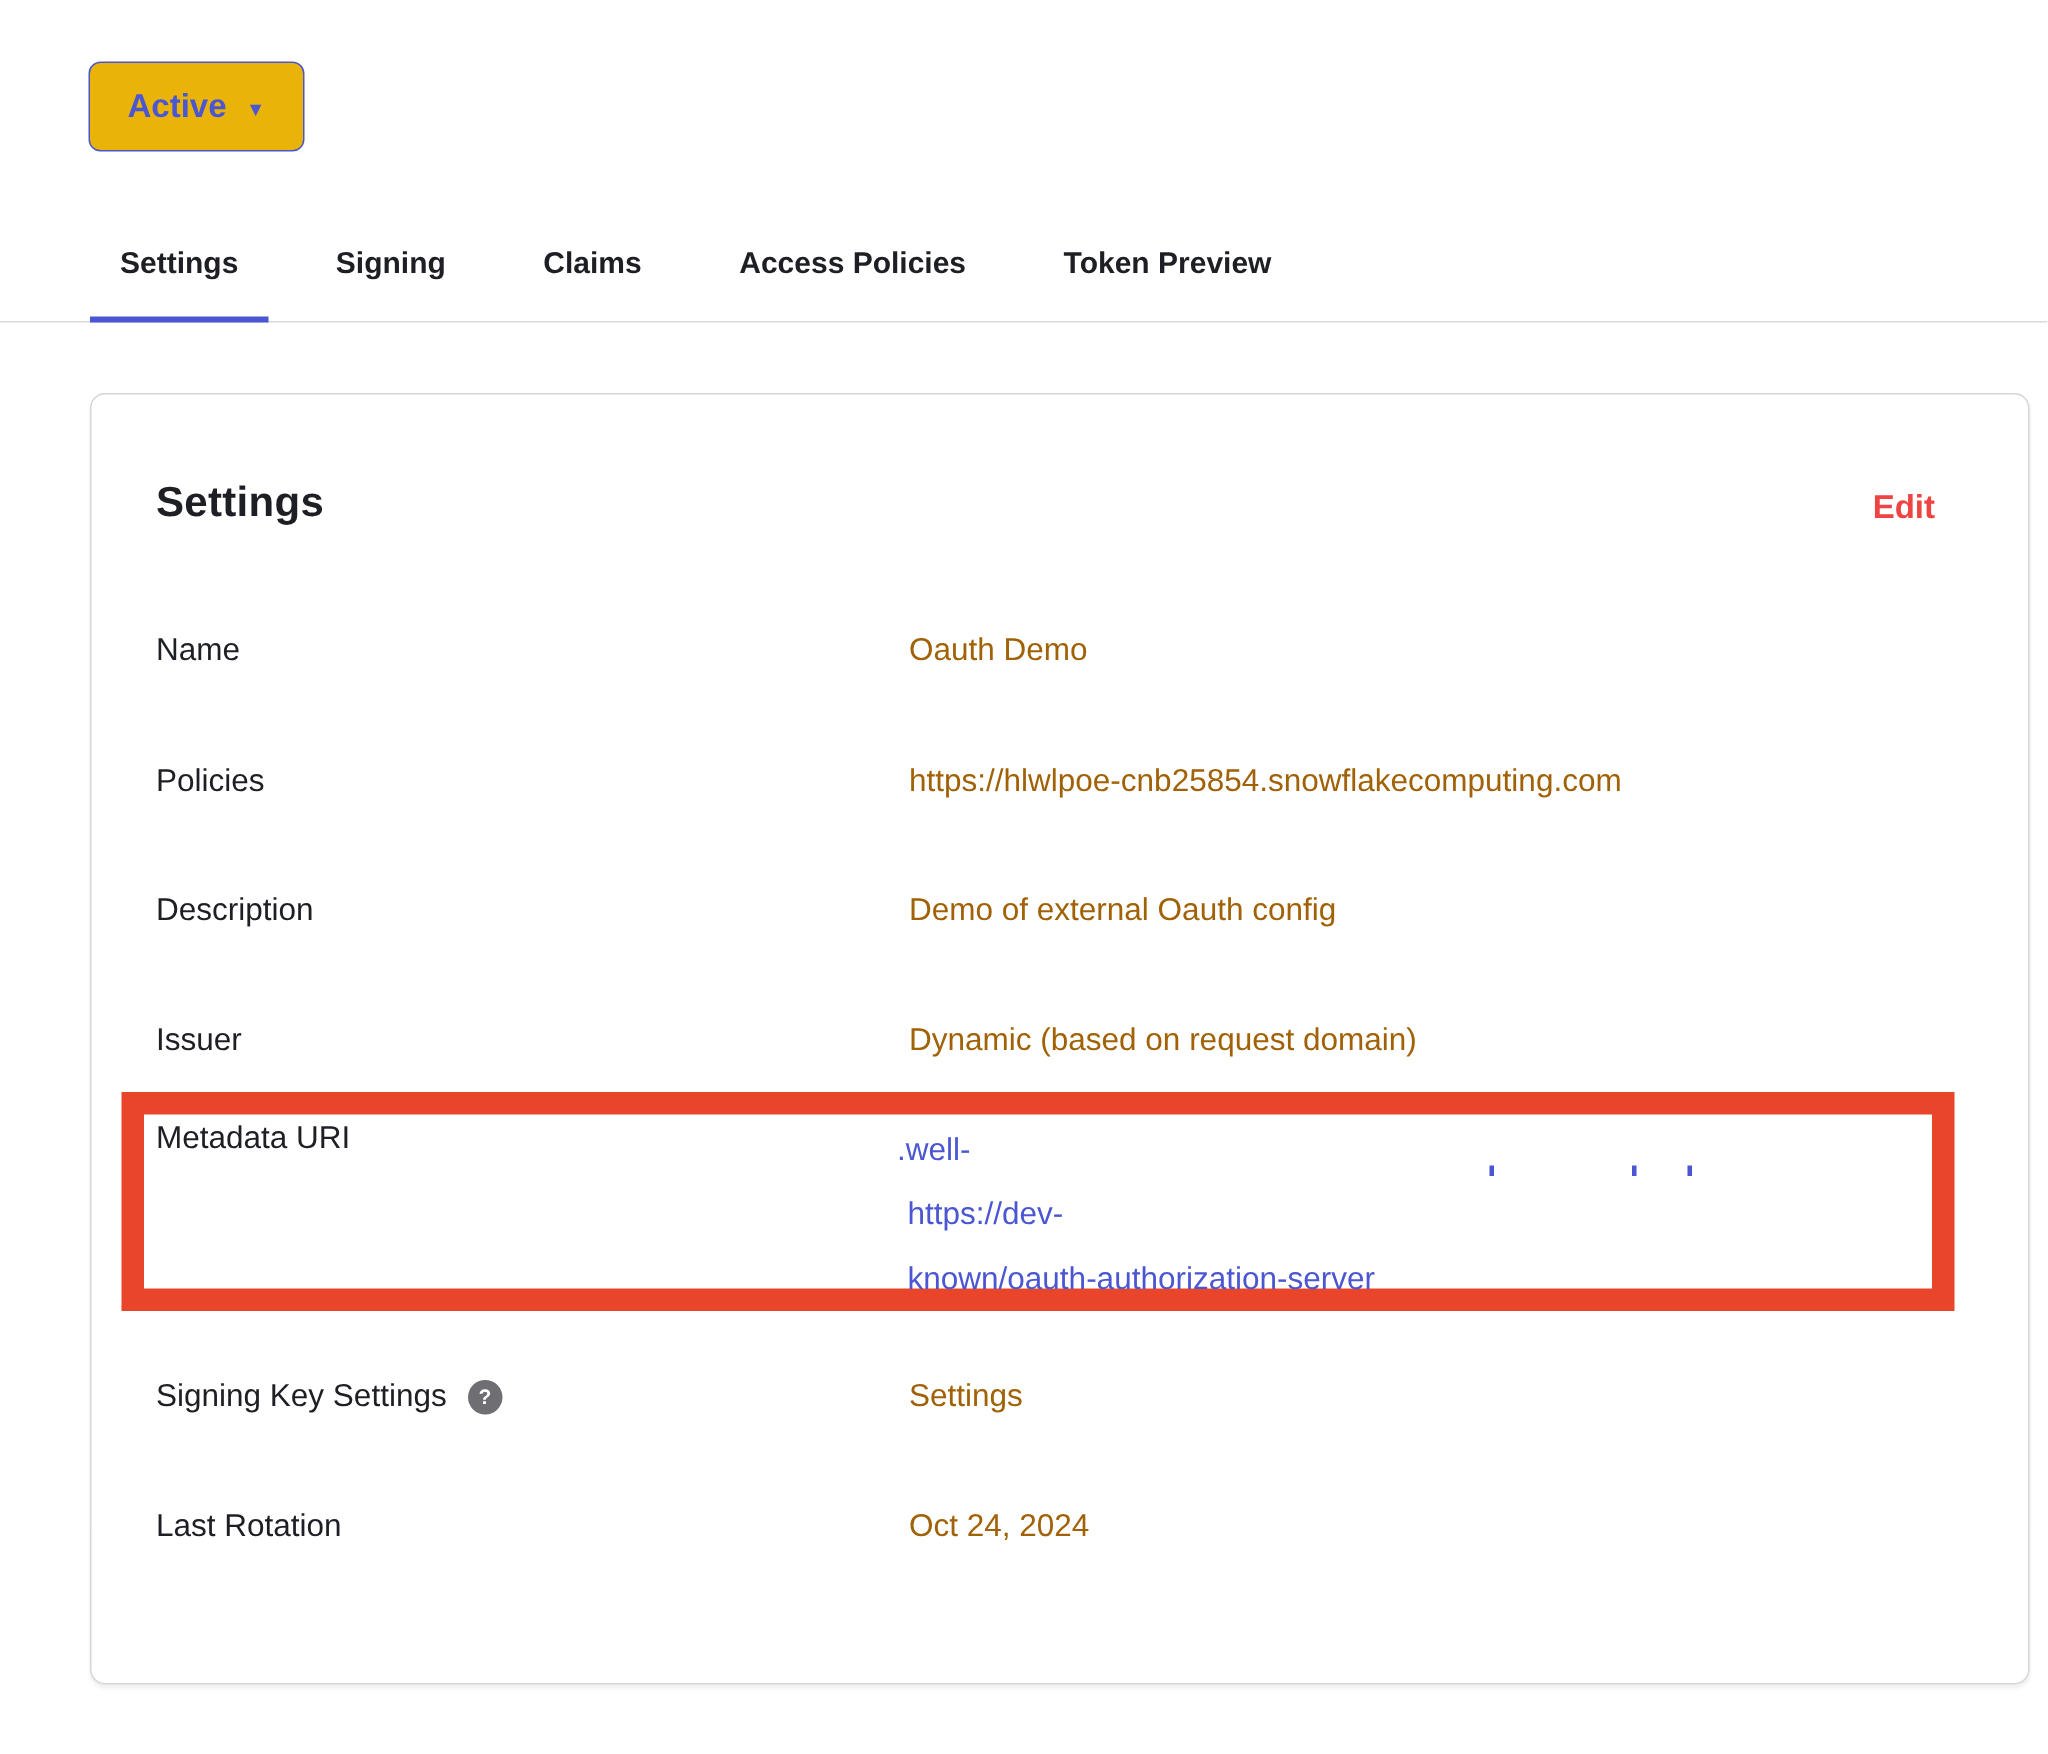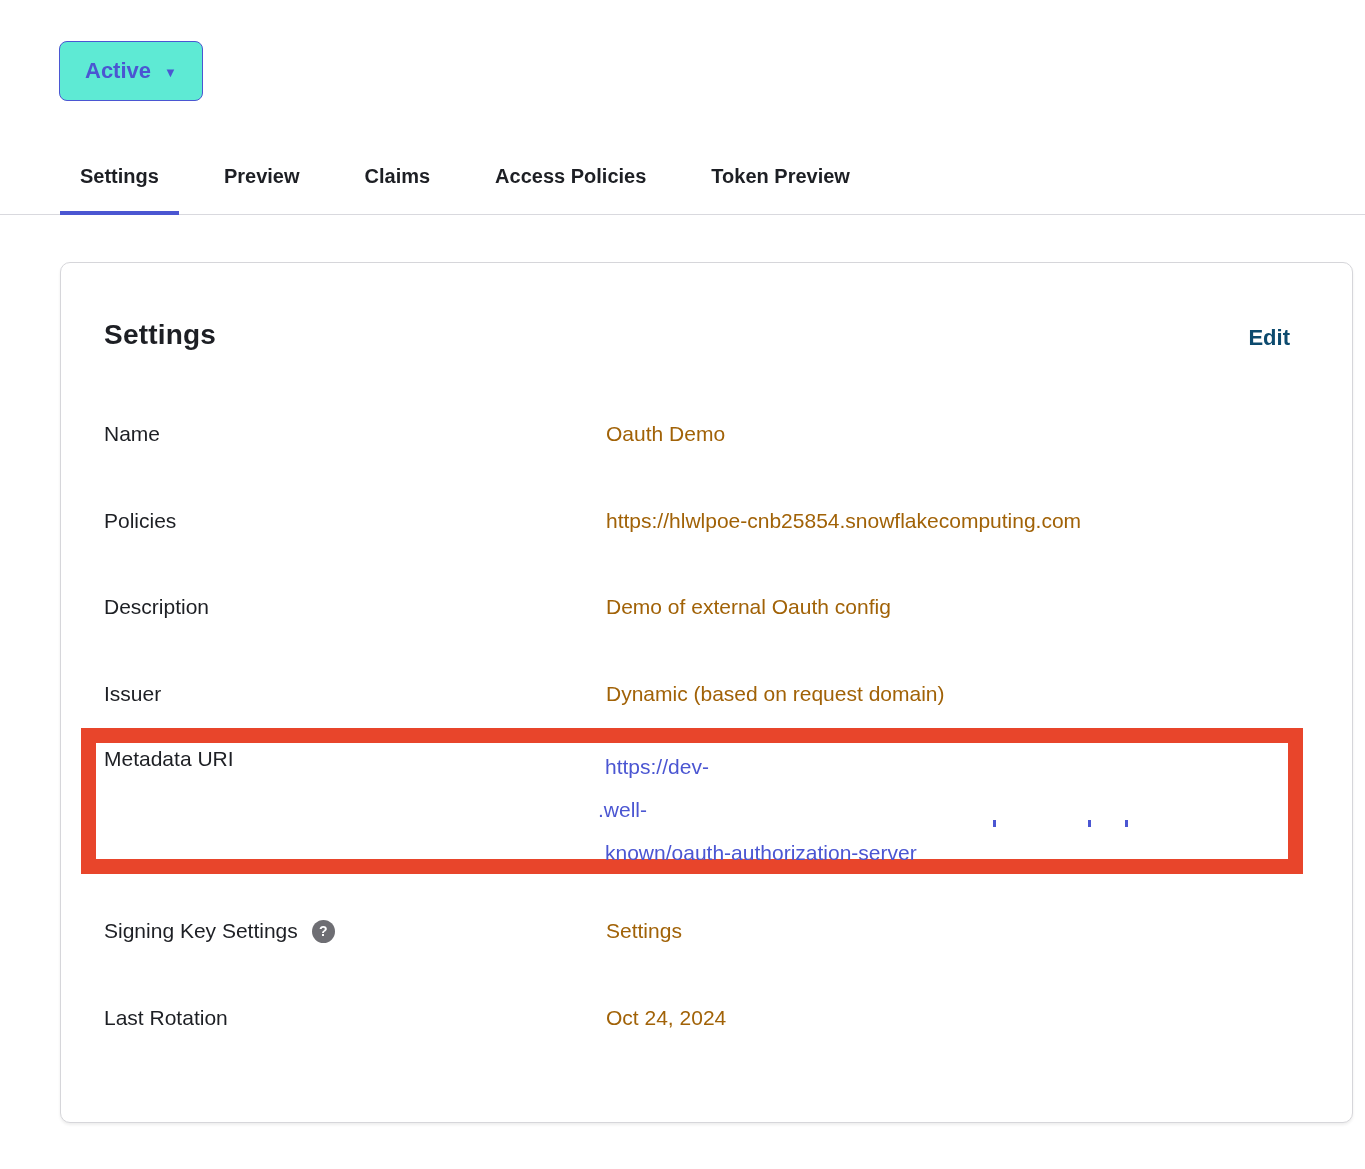--- a/index.html
+++ b/index.html
@@ -7,21 +7,21 @@
   body {
     width:1365px; height:1169px; position:relative;
     font-family:"Liberation Sans", sans-serif;
     color:#1d1f24;
   }
 
   
   .status-btn {
     position:absolute; left:59px; top:41px; height:60px;
     display:flex; align-items:center; gap:13px; padding:0 25px;
-    border:1.6px solid #4b56d2; border-radius:8px; background:#5eead4;
+    border:1.6px solid #4b56d2; border-radius:8px; background:#eab308;
     color:#4b56d2; font-size:22px; font-weight:700; cursor:pointer;
   }
   .status-btn .caret { font-size:13px; line-height:1; padding-top:2px; }
 
   
   .tabs {
     position:absolute; left:0; top:158px; width:1365px;
     display:flex; gap:25px; padding-left:60px;
     border-bottom:1px solid #d9d9de;
   }
@@ -37,21 +37,21 @@
     position:absolute; left:60px; top:262px; width:1293px; height:861px;
     background:#fff; border:1px solid #d6d6da; border-radius:10px;
     box-shadow:0 2px 3px rgba(0,0,0,0.07);
   }
   .card-title {
     position:absolute; left:43px; top:56px;
     font-size:28px; font-weight:700; color:#1d1f24; letter-spacing:0.2px;
   }
   .edit-link {
     position:absolute; right:62px; top:62px;
-    font-size:22px; font-weight:700; color:#0c4a6e; cursor:pointer; text-decoration:none;
+    font-size:22px; font-weight:700; color:#ef4444; cursor:pointer; text-decoration:none;
   }
 
   .field-row { position:absolute; left:0; width:100%; font-size:21px; line-height:28px; }
   .field-label { position:absolute; left:43px; top:0; color:#1d1f24; display:flex; align-items:center; gap:14px; }
   .field-value { position:absolute; left:545px; top:0; color:#a16207; }
 
   .row-name        { top:157px; }
   .row-audience    { top:244px; }
   .row-description { top:330px; }
   .row-issuer      { top:417px; }
@@ -91,21 +91,21 @@
 </head>
 <body>
 
 <button class="status-btn">
   <span>Active</span>
   <span class="caret">▼</span>
 </button>
 
 <nav class="tabs">
   <div class="tab active">Settings</div>
-  <div class="tab">Preview</div>
+  <div class="tab">Signing</div>
   <div class="tab">Claims</div>
   <div class="tab">Access Policies</div>
   <div class="tab">Token Preview</div>
 </nav>
 
 <section class="card">
   <h2 class="card-title">Settings</h2>
   <a class="edit-link">Edit</a>
 
   <div class="field-row row-name">
@@ -124,29 +124,29 @@
   </div>
 
   <div class="field-row row-issuer">
     <div class="field-label">Issuer</div>
     <div class="field-value">Dynamic (based on request domain)</div>
   </div>
 
   <div class="annotation-box">
     <div class="field-label">Metadata URI</div>
     <a class="metadata-link">
-      <span class="link-line">https://dev-</span>
       <span class="link-line link-line2">
         <span class="redaction-bar">
           <span class="descender d1"></span>
           <span class="descender d2"></span>
           <span class="descender d3"></span>
         </span>
         <span>.well-</span>
       </span>
+      <span class="link-line">https://dev-</span>
       <span class="link-line">known/oauth-authorization-server</span>
     </a>
   </div>
 
   <div class="field-row row-signing">
     <div class="field-label">
       <span>Signing Key Settings</span>
       <span class="help-icon">?</span>
     </div>
     <div class="field-value">Settings</div>

